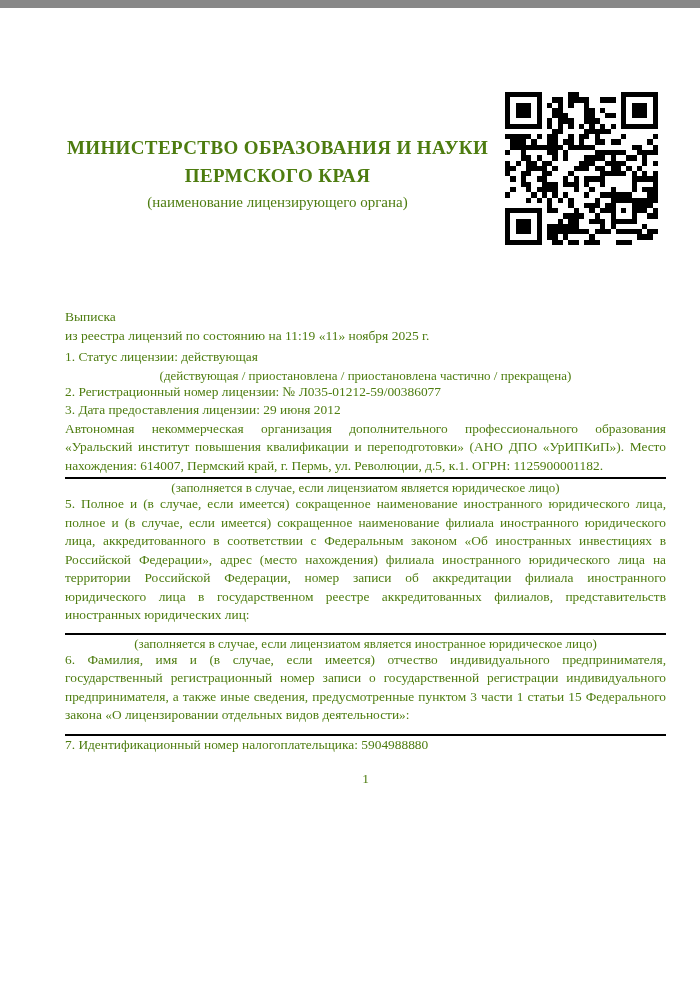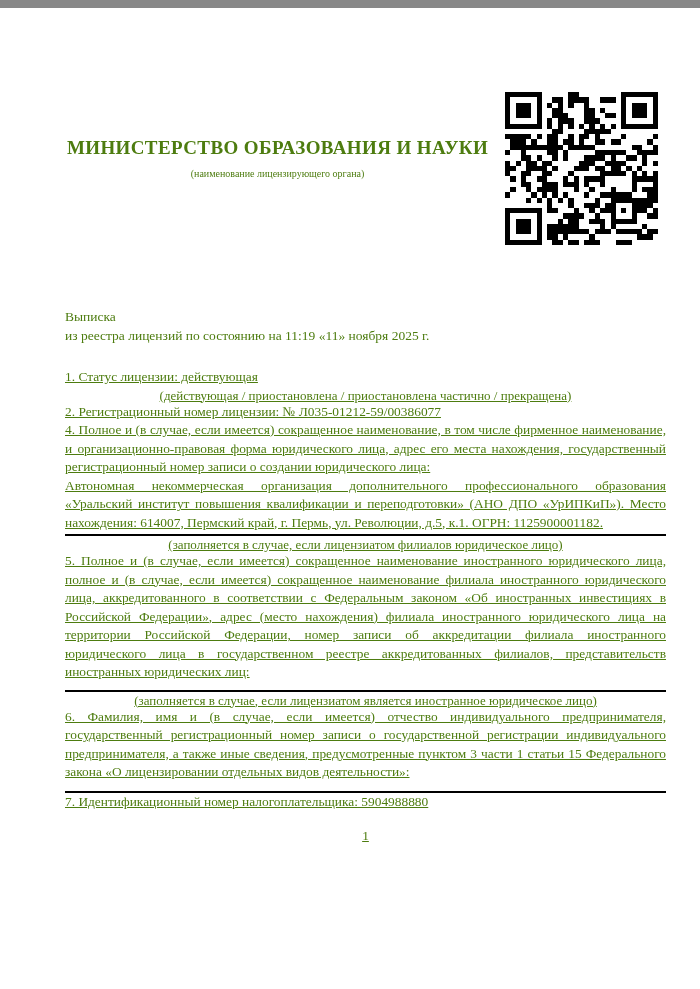--- a/index.html
+++ b/index.html
@@ -22,21 +22,21 @@
     width: 425px;
     text-align: center;
   }
   .ministry-name {
     font-weight: bold;
     font-size: 19px;
     line-height: 28px;
     letter-spacing: 0.4px;
   }
   .org-note {
-    font-size: 10px;
+    font-size: 15px;
     line-height: 14px;
     margin-top: 5px;
   }
 
   
   .qr-box {
     position: absolute;
     left: 505px;
     top: 84px;
     width: 153px;
@@ -51,25 +51,24 @@
     top: 299px;
     width: 601px;
     font-size: 13.5px;
     line-height: 19px;
   }
 
   
   .content {
     position: absolute;
     left: 65px;
-    top: 360px;
+    top: 340px;
     width: 601px;
     font-size: 13.4px;
     line-height: 18.5px;
-    text-decoration: underline;
   }
   .content p { margin: 0; }
   .para-justify { text-align: justify; text-justify: inter-word; }
   .note-center {
     font-size: 13px;
     line-height: 15px;
     text-align: center;
     margin-top: 1px;
   }
   .rule {
@@ -93,20 +92,21 @@
     margin-top: 16px;
   }
 </style>
 </head>
 <body>
 
 <div class="page">
 
   <div class="header-block">
     <div class="ministry-name">МИНИСТЕРСТВО ОБРАЗОВАНИЯ И НАУКИ</div>
+    <div class="ministry-name">ПЕРМСКОГО КРАЯ</div>
     <div class="org-note">(наименование лицензирующего органа)</div>
   </div>
 
   <div class="qr-box">
     <svg id="qr-svg" viewBox="0 0 29 29" xmlns="http://www.w3.org/2000/svg" aria-hidden="true">
         <rect x="0" y="0" width="29" height="29" fill="#fff"></rect>
         <rect x="0" y="0" width="1" height="1" fill="#000"></rect>
         <rect x="1" y="0" width="1" height="1" fill="#000"></rect>
         <rect x="2" y="0" width="1" height="1" fill="#000"></rect>
         <rect x="3" y="0" width="1" height="1" fill="#000"></rect>
@@ -536,25 +536,25 @@
     <div>из реестра лицензий по состоянию на 11:19 «11» ноября 2025 г.</div>
   </div>
 
   <div class="content">
 
     <p class="mt-item1">1. Статус лицензии: действующая</p>
     <div class="note-center">(действующая / приостановлена / приостановлена частично / прекращена)</div>
 
     <p class="mt-item2">2. Регистрационный номер лицензии: № Л035-01212-59/00386077</p>
 
-
-    <p class="para-justify mt-item4">4. Полное и (в случае, если имеется) сокращенное наименование, в том числе фирменное наименование, и организационно-правовая форма юридического лица, адрес его места нахождения, государственный регистрационный номер записи о создании юридического лица:</p>
+    <p class="mt-item3">3. Дата предоставления лицензии: 29 июня 2012</p>
+
     <p class="para-justify">Автономная некоммерческая организация дополнительного профессионального образования «Уральский институт повышения квалификации и переподготовки» (АНО ДПО «УрИПКиП»). Место нахождения: 614007, Пермский край, г. Пермь, ул. Революции, д.5, к.1. ОГРН: 1125900001182.</p>
     <div class="rule mt-rule4"></div>
-    <div class="note-center">(заполняется в случае, если лицензиатом филиалов юридическое лицо)</div>
+    <div class="note-center">(заполняется в случае, если лицензиатом является юридическое лицо)</div>
 
     <p class="para-justify mt-item5">5. Полное и (в случае, если имеется) сокращенное наименование иностранного юридического лица, полное и (в случае, если имеется) сокращенное наименование филиала иностранного юридического лица, аккредитованного в соответствии с Федеральным законом «Об иностранных инвестициях в Российской Федерации», адрес (место нахождения) филиала иностранного юридического лица на территории Российской Федерации, номер записи об аккредитации филиала иностранного юридического лица в государственном реестре аккредитованных филиалов, представительств иностранных юридических лиц:</p>
     <div class="rule mt-rule5"></div>
     <div class="note-center">(заполняется в случае, если лицензиатом является иностранное юридическое лицо)</div>
 
     <p class="para-justify mt-item6">6. Фамилия, имя и (в случае, если имеется) отчество индивидуального предпринимателя, государственный регистрационный номер записи о государственной регистрации индивидуального предпринимателя, а также иные сведения, предусмотренные пунктом 3 части 1 статьи 15 Федерального закона «О лицензировании отдельных видов деятельности»:</p>
     <div class="rule mt-rule6"></div>
 
     <p class="mt-item7">7. Идентификационный номер налогоплательщика: 5904988880</p>
 

